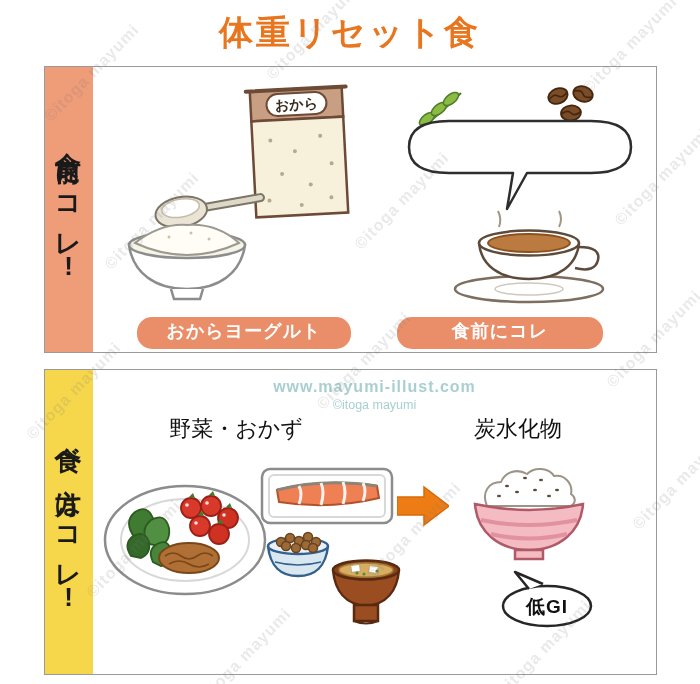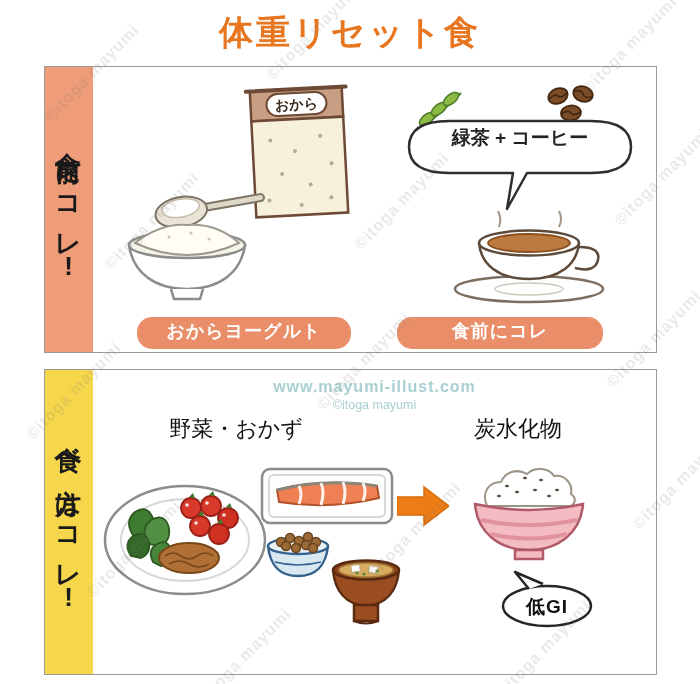--- a/index.html
+++ b/index.html
@@ -131,21 +131,20 @@
           <path d="M18.5 30 Q25 26 28 30 Q31 34 37.5 30" fill="none" stroke="#44260e" stroke-width="1.6"></path>
         </g>
       </svg>
     </div>
 
     <div class="abs" style="left:356px;top:44px;width:238px;height:104px">
       <svg viewBox="0 0 238 104" width="238" height="104">
         <path d="M8 36 Q8 10 48 10 L190 10 Q230 10 230 36 Q230 62 190 62 L126 62 L106 98 L112 62 L48 62 Q8 62 8 36 Z" fill="#fff" stroke="#2e2e2e" stroke-width="2.5" stroke-linejoin="round"></path>
       </svg>
     </div>
-    <div class="bubble-line1">緑茶 + コーヒー</div>
 
     <div class="abs" style="left:406px;top:136px;width:162px;height:102px">
       <svg viewBox="0 0 162 102" width="162" height="102">
         <ellipse cx="78" cy="86" rx="74" ry="13" fill="#fff" stroke="#7d6e60" stroke-width="2.5"></ellipse>
         <ellipse cx="78" cy="86" rx="34" ry="6" fill="none" stroke="#cfc8bd" stroke-width="1.5"></ellipse>
         <path d="M28 40 C30 62 48 76 78 76 C108 76 126 62 128 40" fill="#fff" stroke="#5d4a3a" stroke-width="2.5"></path>
         <path d="M128 44 Q150 44 147 57 Q144 70 124 65" fill="none" stroke="#5d4a3a" stroke-width="2.5"></path>
         <ellipse cx="78" cy="40" rx="50" ry="12.5" fill="#fff" stroke="#5d4a3a" stroke-width="2.5"></ellipse>
         <ellipse cx="78" cy="40" rx="41" ry="9" fill="#bb7a40" stroke="#8a501f" stroke-width="2"></ellipse>
         <path d="M48 24 Q51 16 47 8" stroke="#a39484" stroke-width="2" fill="none"></path>

